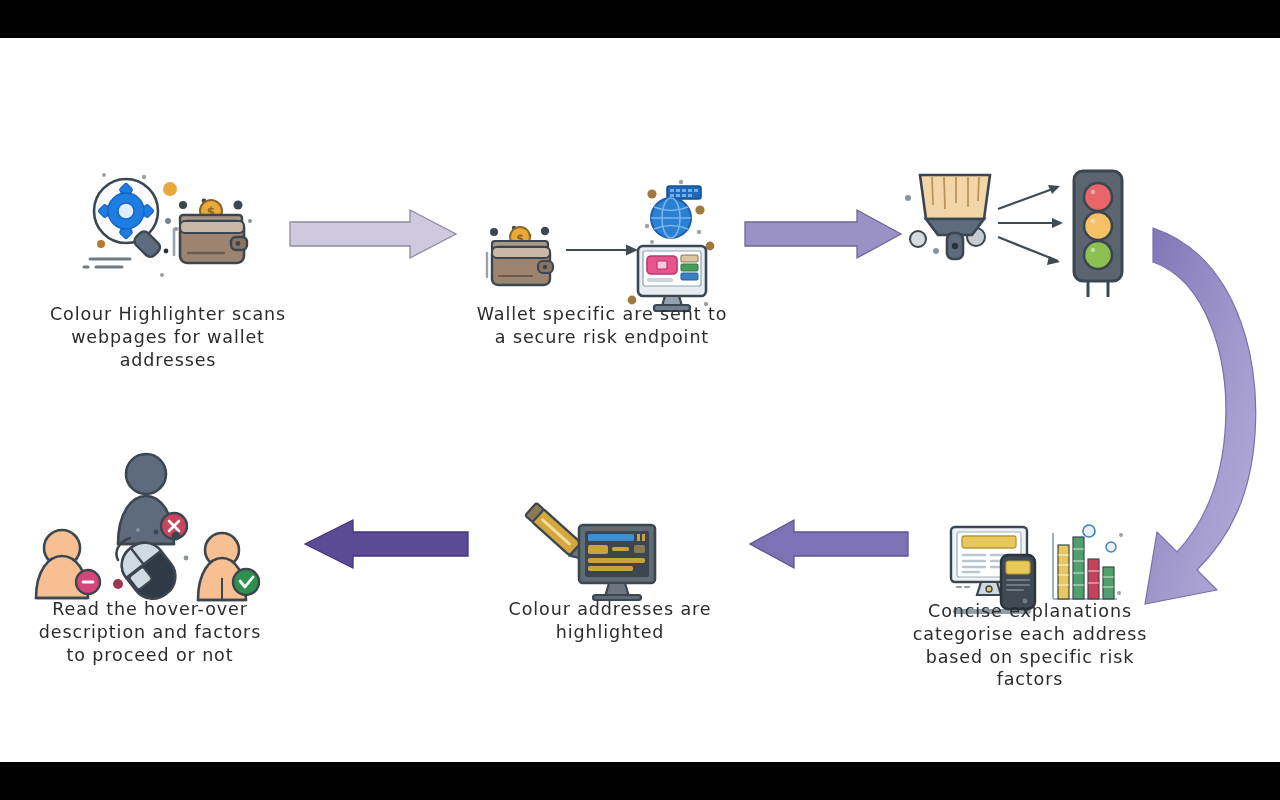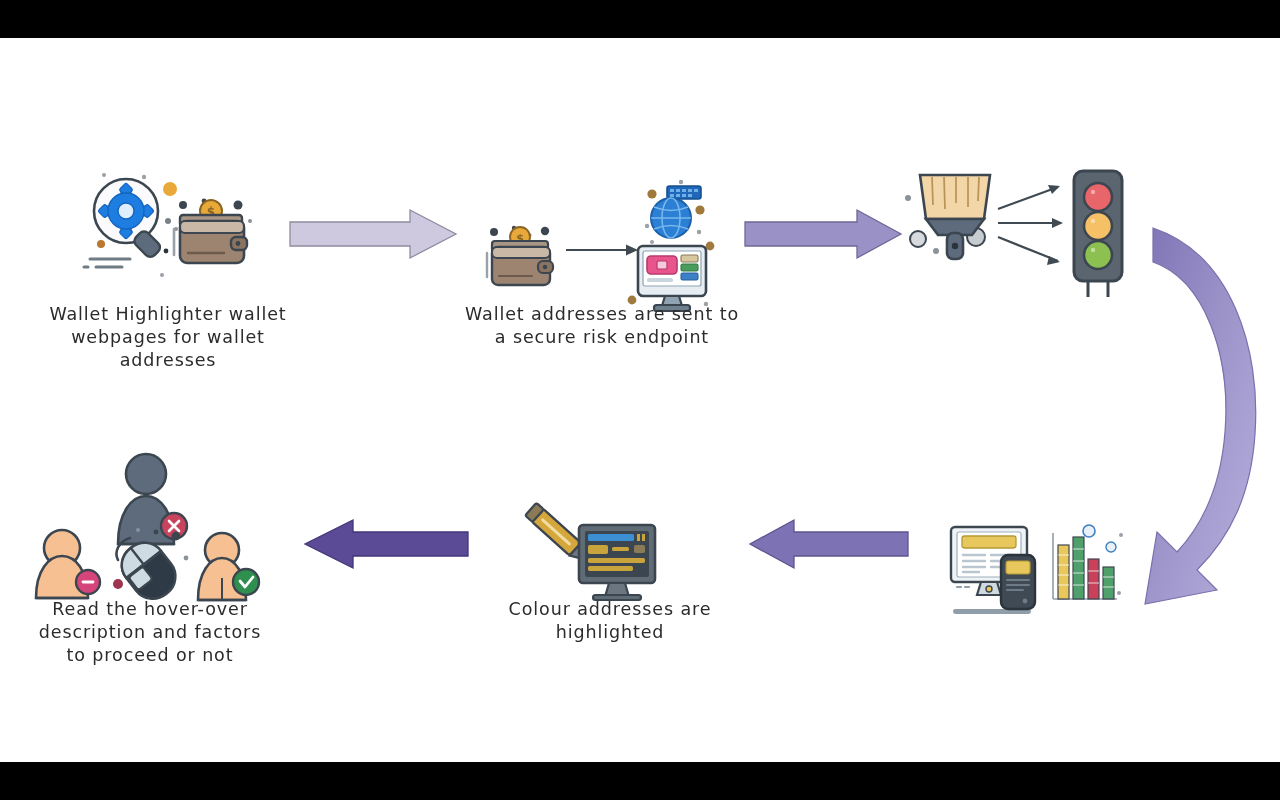--- a/index.html
+++ b/index.html
@@ -81,21 +81,21 @@
           <rect x="2" y="22" width="64" height="42" rx="7" fill="#9d8471" stroke="#3c4650" stroke-width="2.6"></rect>
           <rect x="2" y="22" width="64" height="12" rx="5" fill="#c9b8a6" stroke="#3c4650" stroke-width="2.2"></rect>
           <rect x="53" y="38" width="16" height="13" rx="5" fill="#8a7361" stroke="#3c4650" stroke-width="2.4"></rect>
           <circle cx="60" cy="44.5" r="2.4" fill="#3c4650"></circle>
           <line x1="10" y1="54" x2="46" y2="54" stroke="#6d5a4b" stroke-width="2.4" stroke-linecap="round"></line>
           <line x1="-4" y1="30" x2="-4" y2="56" stroke="#9aa1a8" stroke-width="2.6" stroke-linecap="round"></line>
         </g>
       </svg>
     </div>
 
-    <div class="caption" style="left:8px; top:265px; width:320px;">Wallet Highlighter wallet
+    <div class="caption" style="left:8px; top:265px; width:320px;">Colour Highlighter scans
 webpages for wallet
 addresses</div>
 
     <div class="arrow-box" style="left:290px; top:170px;">
       <svg width="170" height="52" viewBox="0 0 170 52">
         <polygon points="0,14 120,14 120,2 166,26 120,50 120,38 0,38" fill="#cec9df" stroke="#8e8aa0" stroke-width="1.3"></polygon>
       </svg>
     </div>
 
     <div class="icon-box" style="left:488px; top:140px;">
@@ -158,21 +158,21 @@
           <rect x="45" y="13" width="17" height="7" rx="1.6" fill="#d9c7a0" stroke="#8a7a56" stroke-width="1.1"></rect>
           <rect x="45" y="22" width="17" height="7" rx="1.6" fill="#4a9b5e" stroke="#2f7a42" stroke-width="1.1"></rect>
           <rect x="45" y="31" width="17" height="7" rx="1.6" fill="#3d7fc4" stroke="#25639f" stroke-width="1.1"></rect>
           <rect x="11" y="36" width="26" height="4" rx="1.5" fill="#c9d6de"></rect>
           <polygon points="29,54 43,54 46,64 26,64" fill="#8fa3b0" stroke="#3c4650" stroke-width="2.2"></polygon>
           <rect x="18" y="63" width="36" height="6" rx="2.6" fill="#6e808e" stroke="#3c4650" stroke-width="2.2"></rect>
         </g>
       </svg>
     </div>
 
-    <div class="caption" style="left:432px; top:265px; width:340px;">Wallet addresses are sent to
+    <div class="caption" style="left:432px; top:265px; width:340px;">Wallet specific are sent to
 a secure risk endpoint</div>
 
     <div class="arrow-box" style="left:745px; top:170px;">
       <svg width="160" height="52" viewBox="0 0 160 52">
         <polygon points="0,14 112,14 112,2 156,26 112,50 112,38 0,38" fill="#9a92c6" stroke="#6f6795" stroke-width="1.3"></polygon>
       </svg>
     </div>
 
     <div class="icon-box" style="left:900px; top:105px;">
       <svg width="250" height="135" viewBox="0 0 250 135">
@@ -301,20 +301,24 @@
               <line x1="54" y1="58" x2="65" y2="58"></line>
           </g>
           <circle cx="40" cy="2" r="6" fill="#e9f0f6" stroke="#3d7fc4" stroke-width="1.6"></circle>
           <circle cx="62" cy="18" r="5" fill="#e9f0f6" stroke="#3d7fc4" stroke-width="1.4"></circle>
           <circle cx="72" cy="6" r="2" fill="#9aa1a8"></circle>
           <circle cx="70" cy="64" r="2" fill="#9aa1a8"></circle>
         </g>
       </svg>
     </div>
 
+    <div class="caption" style="left:885px; top:562px; width:290px;">Concise explanations
+categorise each address
+based on specific risk
+factors</div>
 
     <div class="arrow-box" style="left:748px; top:480px;">
       <svg width="160" height="52" viewBox="0 0 160 52">
         <polygon points="160,14 46,14 46,2 2,26 46,50 46,38 160,38" fill="#7d72b4" stroke="#5e5490" stroke-width="1.3"></polygon>
       </svg>
     </div>
 
     <div class="icon-box" style="left:515px; top:455px;">
       <svg width="160" height="115" viewBox="0 0 160 115">
         <g transform="rotate(42 40 40)">

